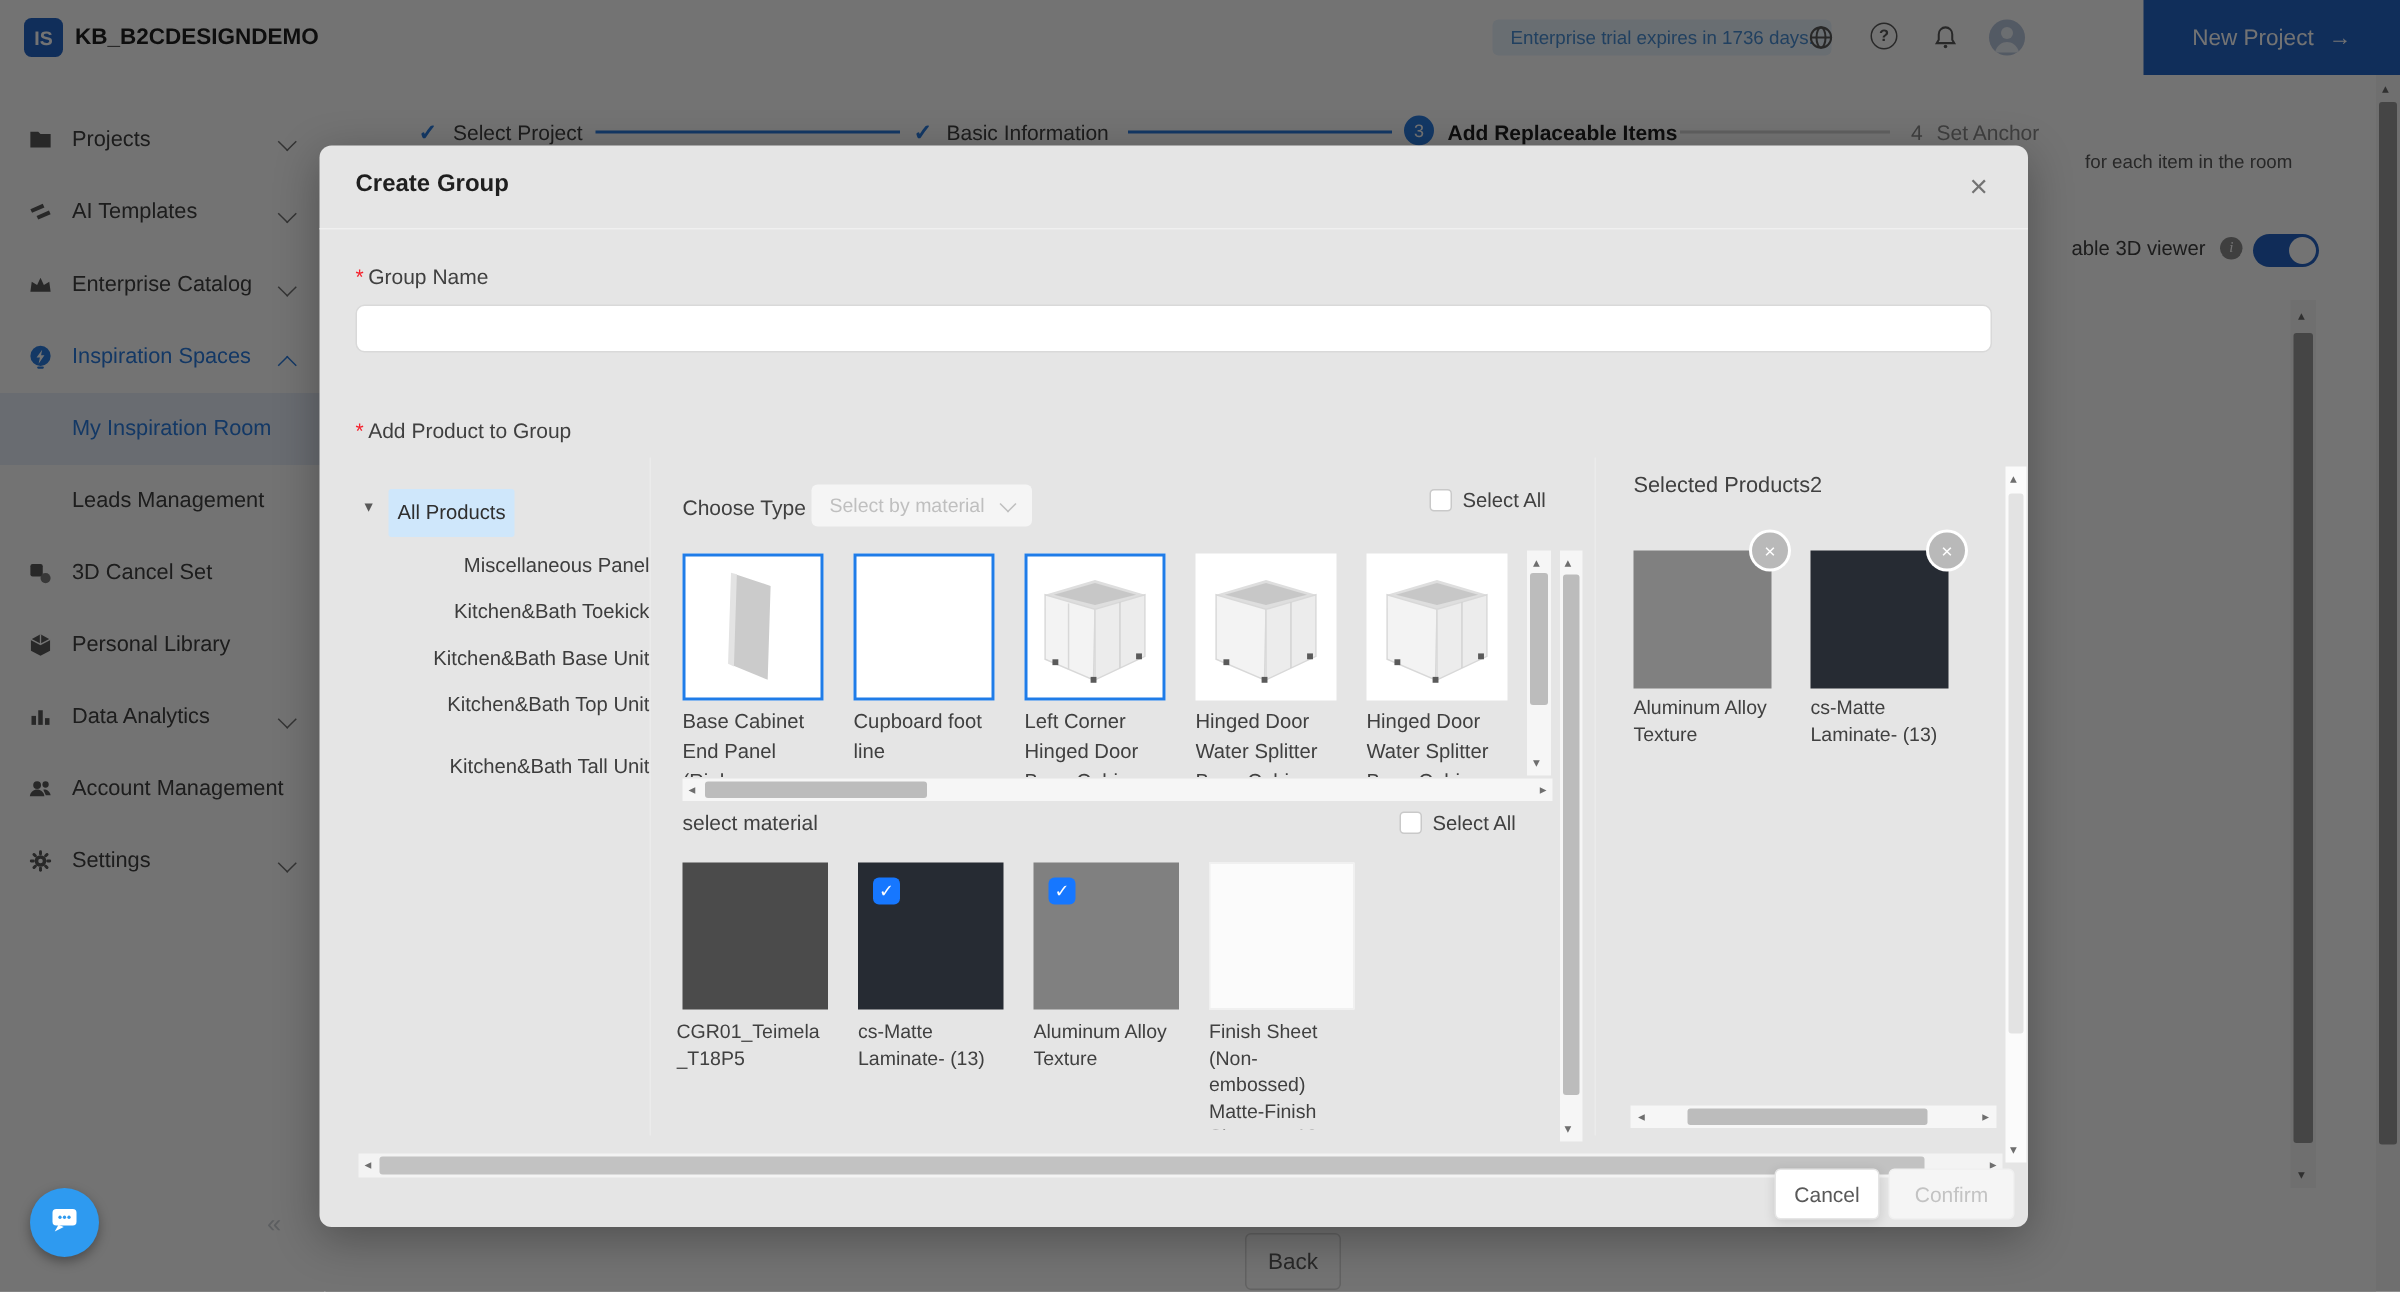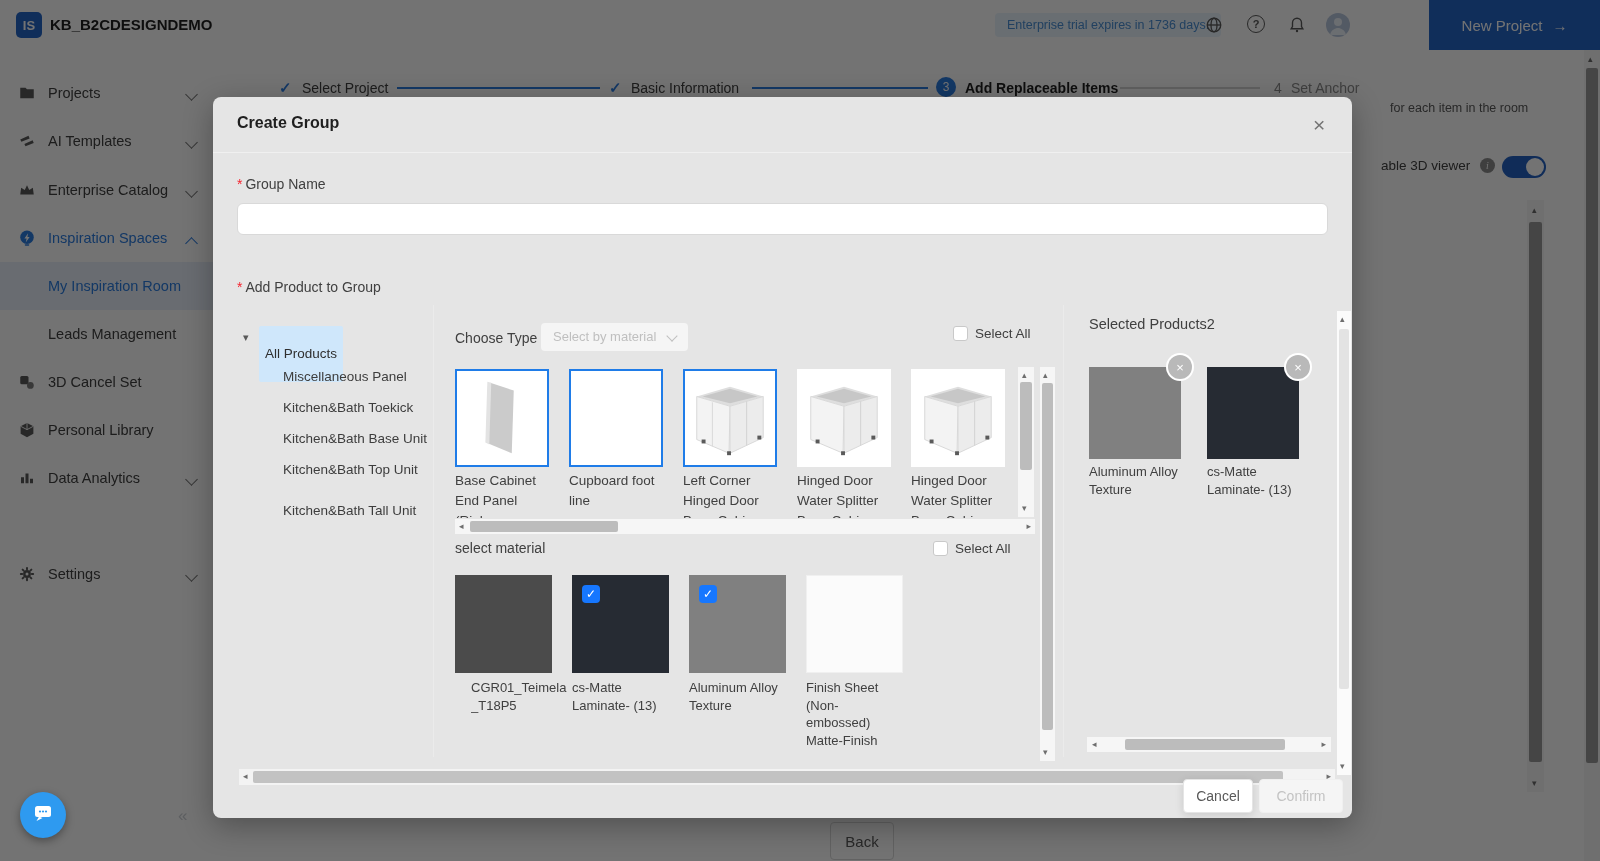--- a/index.html
+++ b/index.html
@@ -74,24 +74,24 @@
   .modal-close{position:absolute;left:1100px;top:16px;font-size:21px;color:#737373;cursor:pointer;}
   .modal-divider{position:absolute;left:0;top:55px;width:1139px;height:1px;background:#f0f0f0;}
   .req{color:#f5222d;margin-right:3px;}
   .field-lbl{position:absolute;font-size:14px;color:#404040;white-space:nowrap;}
   .group-input{position:absolute;left:24px;top:106px;width:1091px;height:32px;border:1px solid #d9d9d9;border-radius:6px;
     box-sizing:border-box;font-size:14px;padding:0 10px;outline:none;font-family:"Liberation Sans",sans-serif;}
   .vdiv{position:absolute;top:208px;height:452px;width:1px;background:#ebebeb;}
 
   
   .tree-caret{position:absolute;left:30px;top:234px;font-size:11px;color:#595959;cursor:pointer;}
-  .tree-root{position:absolute;left:46px;top:229px;height:24px;line-height:24px;padding:16px 6px;background:#cfe7fb;
+  .tree-root{position:absolute;left:46px;top:229px;height:24px;line-height:24px;padding:4px 6px;background:#cfe7fb;
     font-size:13.5px;color:#2f2f2f;cursor:pointer;border-radius:2px;}
   .tree-child{position:absolute;left:70px;width:150px;height:24px;line-height:24px;font-size:13.5px;color:#3d3d3d;
-    cursor:pointer;white-space:nowrap;}
+    cursor:pointer;white-space:nowrap;text-align:right;}
 
   
   .choose-lbl{position:absolute;left:242px;top:233px;font-size:14px;color:#404040;}
   .type-dd{position:absolute;left:328px;top:226px;width:147px;height:28px;background:#f5f5f5;border-radius:4px;cursor:pointer;
     font-size:13px;color:#bfbfbf;line-height:28px;padding-left:12px;box-sizing:border-box;}
   .type-dd .dd-chev{position:absolute;right:12px;top:9px;width:7px;height:7px;border-right:1.4px solid #bfbfbf;border-bottom:1.4px solid #bfbfbf;transform:rotate(45deg);}
   .selall-box{position:absolute;width:15px;height:15px;border:1px solid #c9c9c9;border-radius:3px;background:#fff;box-sizing:border-box;cursor:pointer;}
   .selall-lbl{position:absolute;font-size:13.5px;color:#404040;white-space:nowrap;}
 
   .prod-card{position:absolute;top:272px;width:94px;height:98px;box-sizing:border-box;border:2px solid transparent;background:#fff;cursor:pointer;}
@@ -227,20 +227,30 @@
       <span class="ic">
         <svg viewBox="0 0 24 24" width="18" height="18" fill="#595959">
           <rect x="4" y="11" width="4" height="8"></rect>
             <rect x="10" y="6" width="4" height="13"></rect>
             <rect x="16" y="13" width="4" height="6"></rect>
           </svg></span>
       <span class="lbl">Data Analytics</span>
       <span class="chev down"></span>
     </div>
 
+    <div class="side-row" style="top:452px;">
+      <span class="ic">
+        <svg viewBox="0 0 24 24" width="18" height="18" fill="#595959">
+          <circle cx="9" cy="8.5" r="3.5"></circle>
+            <path d="M2.5 18.5c.5-4 3.5-6 6.5-6s6 2 6.5 6z"></path>
+          <circle cx="16.5" cy="8" r="2.8"></circle>
+            <path d="M14.5 12.6c2.8-.4 5.7 1.2 6.5 5h-4.3"></path>
+          </svg></span>
+      <span class="lbl">Account Management</span>
+    </div>
 
     <div class="side-row" style="top:500px;">
       <span class="ic">
         <svg viewBox="0 0 24 24" width="18" height="18" fill="#595959">
           <g>
             <rect x="10.7" y="2.5" width="2.6" height="4.4" rx="1.2"></rect>
             <rect x="10.7" y="17.1" width="2.6" height="4.4" rx="1.2"></rect>
             <rect x="10.7" y="2.5" width="2.6" height="4.4" rx="1.2" transform="rotate(45 12 12)"></rect>
             <rect x="10.7" y="17.1" width="2.6" height="4.4" rx="1.2" transform="rotate(45 12 12)"></rect>
             <rect x="10.7" y="2.5" width="2.6" height="4.4" rx="1.2" transform="rotate(90 12 12)"></rect>
@@ -407,21 +417,21 @@
     <div class="selall-lbl" style="left:742px;top:444px;">Select All</div>
 
     <div class="mat-card" style="left: 242px; background: rgb(75, 75, 75);"></div>
     <div class="mat-card" style="left: 359px; background: rgb(38, 43, 51);">
       <span class="mat-check">✓</span>
     </div>
     <div class="mat-card" style="left: 476px; background: rgb(128, 128, 128);">
       <span class="mat-check">✓</span>
     </div>
     <div class="mat-card" style="left: 593px; border: 1px solid rgb(240, 240, 240); box-sizing: border-box; background: rgb(251, 251, 251);"></div>
-    <div class="mat-lbl" style="left:258px;">CGR01_Teimela_T18P5</div>
+    <div class="mat-lbl" style="left:238px;">CGR01_Teimela_T18P5</div>
     <div class="mat-lbl" style="left:359px;">cs-Matte Laminate- (13)</div>
     <div class="mat-lbl" style="left:476px;">Aluminum Alloy Texture</div>
     <div class="mat-lbl" style="left:593px;">Finish Sheet (Non-embossed) Matte-Finish Sheet pvc12</div>
 
     <div class="msb" style="left:827px;top:270px;width:15px;height:394px;">
       <span class="ar" style="left:3px;top:4px;">▴</span>
       <div class="thumb" style="left:2px;top:16px;width:11px;height:347px;"></div>
       <span class="ar" style="left:3px;bottom:4px;">▾</span>
     </div>
 

